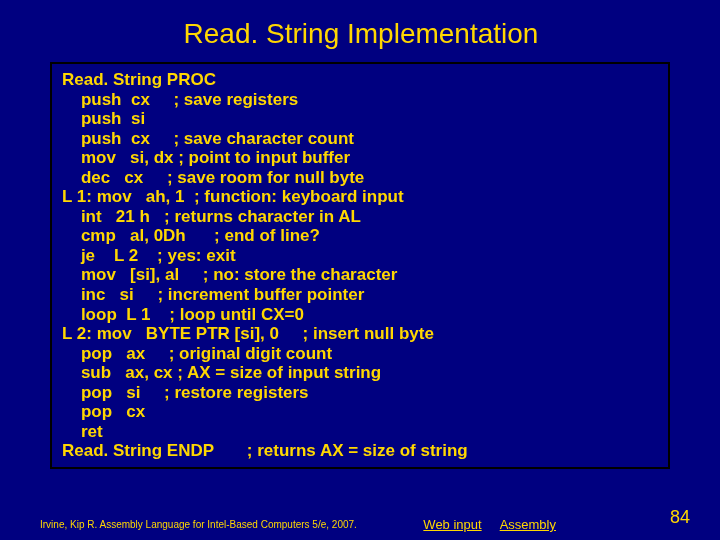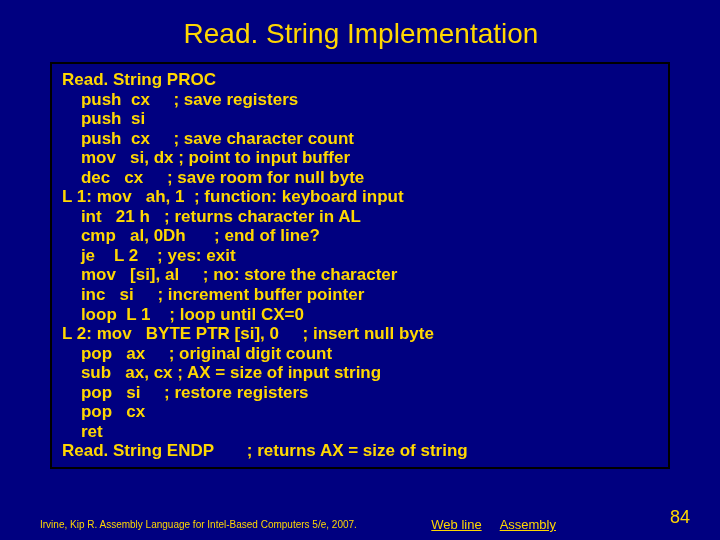--- a/index.html
+++ b/index.html
@@ -90,17 +90,17 @@
     sub   ax, cx ; AX = size of input string
     pop   si     ; restore registers
     pop   cx
     ret
 Read. String ENDP       ; returns AX = size of string</pre>
 </div>
 
 <div class="footer">
   <span class="citation">Irvine, Kip R. Assembly Language for Intel-Based Computers 5/e, 2007.</span>
   <div class="links">
-    <a class="link">Web line</a>
+    <a class="link">Web input</a>
     <a class="link">Assembly</a>
   </div>
   <span class="page-num">84</span>
 </div>
 
 </body></html>

